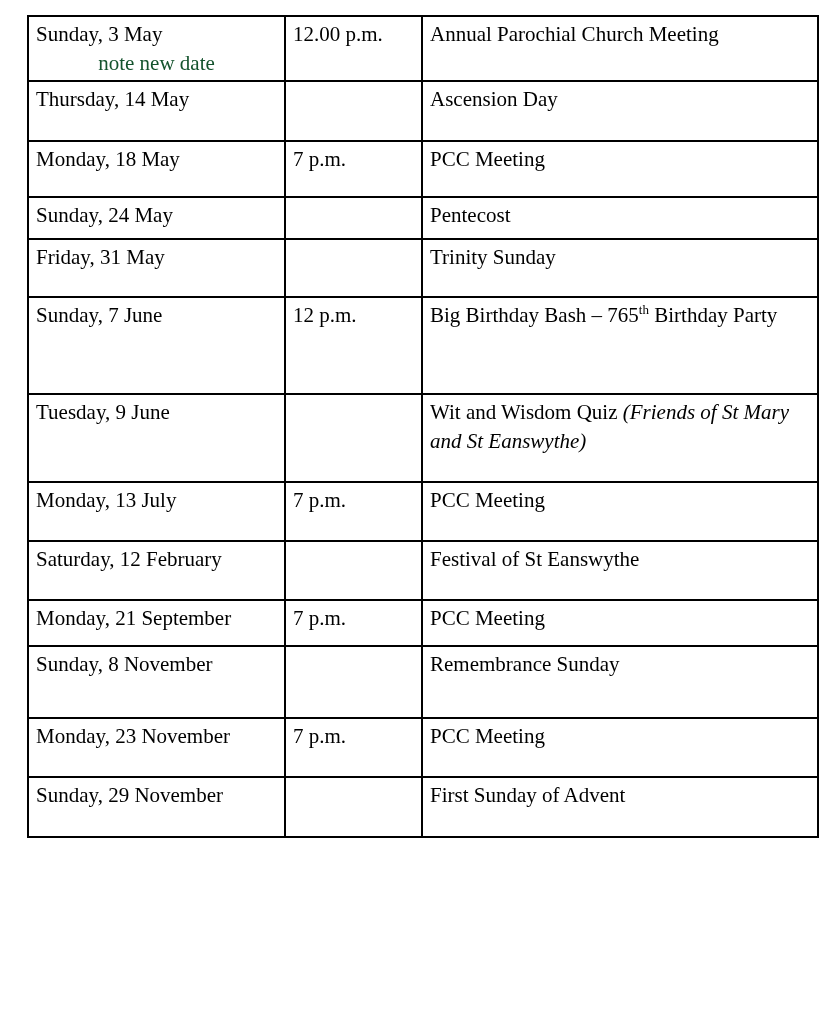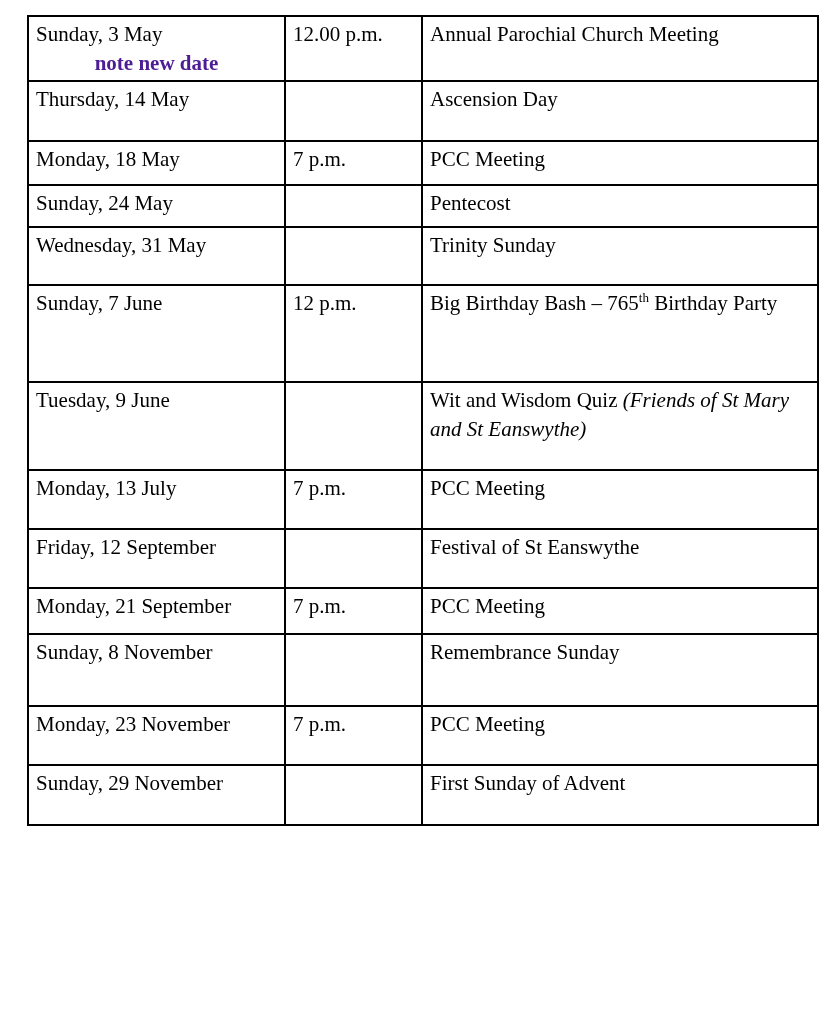--- a/index.html
+++ b/index.html
@@ -32,22 +32,22 @@
     vertical-align: top;
     padding: 3px 7px 2px 7px;
     overflow: hidden;
   }
   td.c1 { width: 257px; }
   td.c2 { width: 137px; }
   td.c3 { width: 396px; }
   .note {
     display: block;
     text-align: center;
-    color: #4c1d95;
-    font-weight: bold;
+    color: #14532d;
+    font-weight: normal;
   }
   .it { font-style: italic; }
   sup.ord {
     font-size: 13px;
     line-height: 0;
     vertical-align: super;
   }
 </style>
 </head>
 <body>
@@ -70,34 +70,34 @@
         <td class="c3"><span>Annual Parochial Church Meeting</span></td>
       </tr>
 
       <tr style="height:60px">
         <td class="c1"><span>Thursday, 14 May</span></td>
         <td class="c2"><span></span></td>
         <td class="c3"><span>Ascension Day</span></td>
       </tr>
 
 
-      <tr style="height:44px">
+      <tr style="height:56px">
         <td class="c1"><span>Monday, 18 May</span></td>
         <td class="c2"><span>7 p.m.</span></td>
         <td class="c3"><span>PCC Meeting</span></td>
       </tr>
 
       <tr style="height:42px">
         <td class="c1"><span>Sunday, 24 May</span></td>
         <td class="c2"><span></span></td>
         <td class="c3"><span>Pentecost</span></td>
       </tr>
 
       <tr style="height:58px">
-        <td class="c1"><span>Wednesday, 31 May</span></td>
+        <td class="c1"><span>Friday, 31 May</span></td>
         <td class="c2"><span></span></td>
         <td class="c3"><span>Trinity Sunday</span></td>
       </tr>
 
       <tr style="height:97px">
         <td class="c1"><span>Sunday, 7 June</span></td>
         <td class="c2"><span>12 p.m.</span></td>
         <td class="c3">
           <span>Big Birthday Bash – 765</span><sup class="ord">th</sup><span> Birthday Party</span>
         </td>
@@ -112,21 +112,21 @@
       </tr>
 
       <tr style="height:59px">
         <td class="c1"><span>Monday, 13 July</span></td>
         <td class="c2"><span>7 p.m.</span></td>
         <td class="c3"><span>PCC Meeting</span></td>
       </tr>
 
 
       <tr style="height:59px">
-        <td class="c1"><span>Friday, 12 September</span></td>
+        <td class="c1"><span>Saturday, 12 February</span></td>
         <td class="c2"><span></span></td>
         <td class="c3"><span>Festival of St Eanswythe</span></td>
       </tr>
 
       <tr style="height:46px">
         <td class="c1"><span>Monday, 21 September</span></td>
         <td class="c2"><span>7 p.m.</span></td>
         <td class="c3"><span>PCC Meeting</span></td>
       </tr>
 

